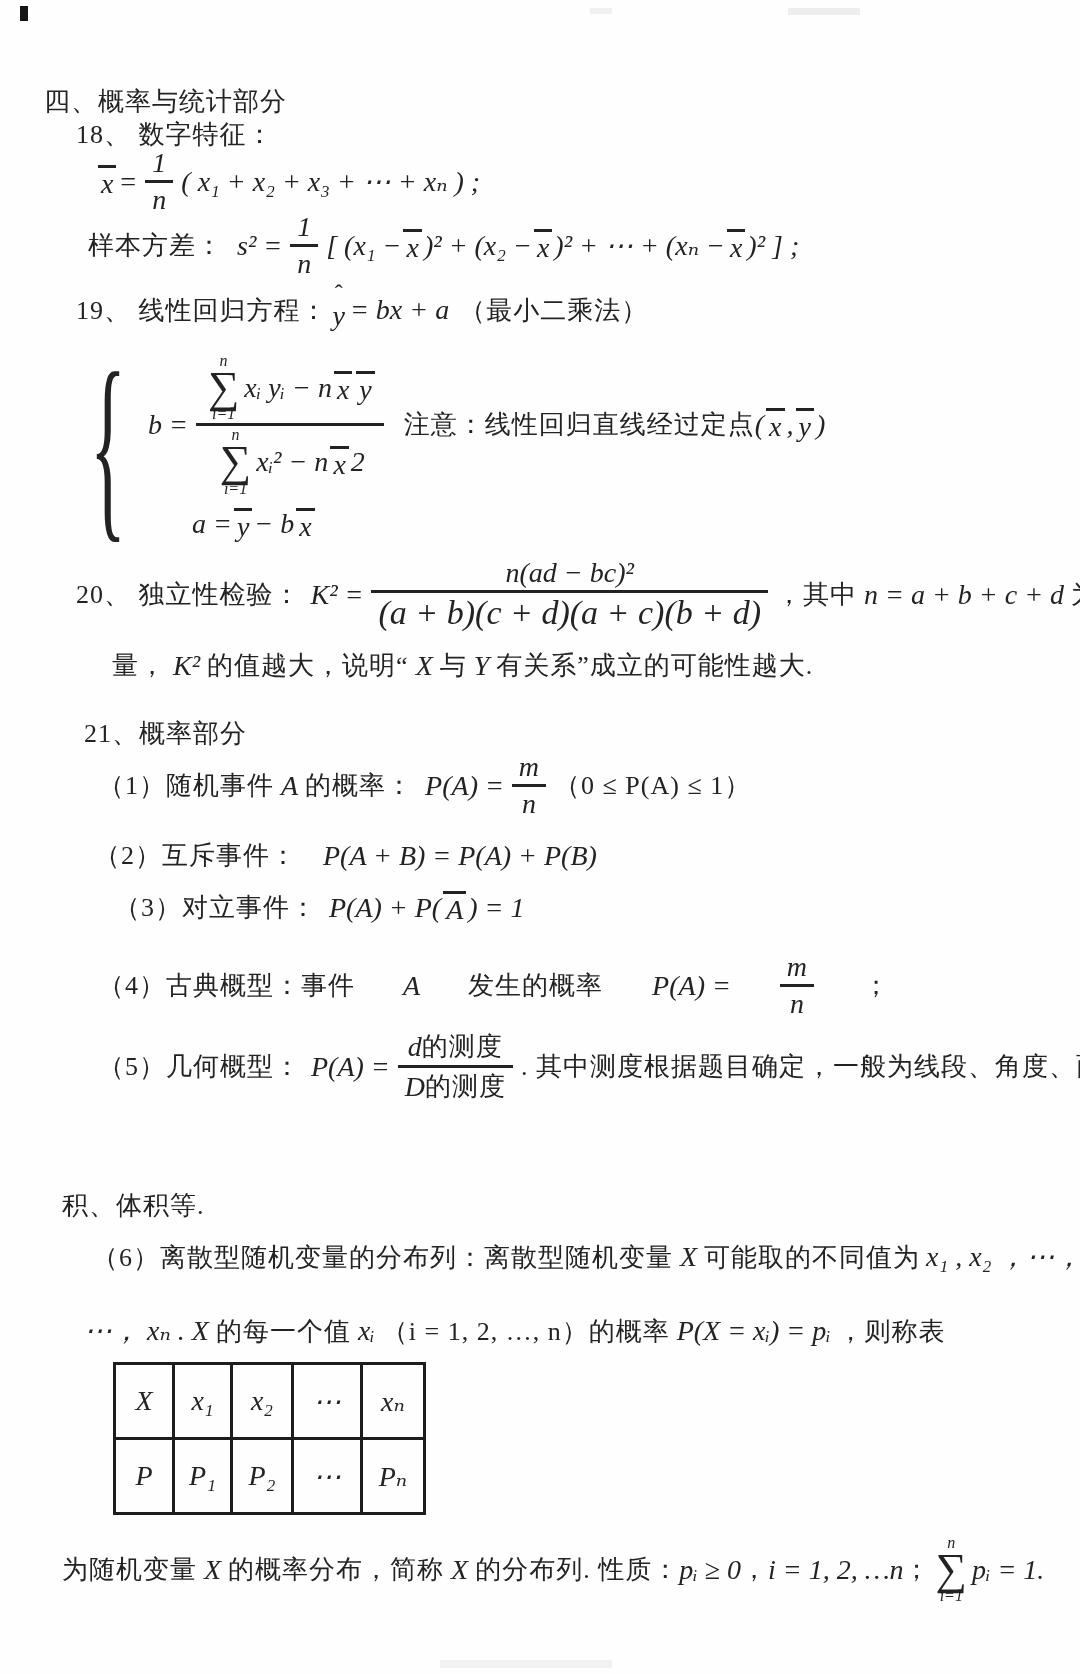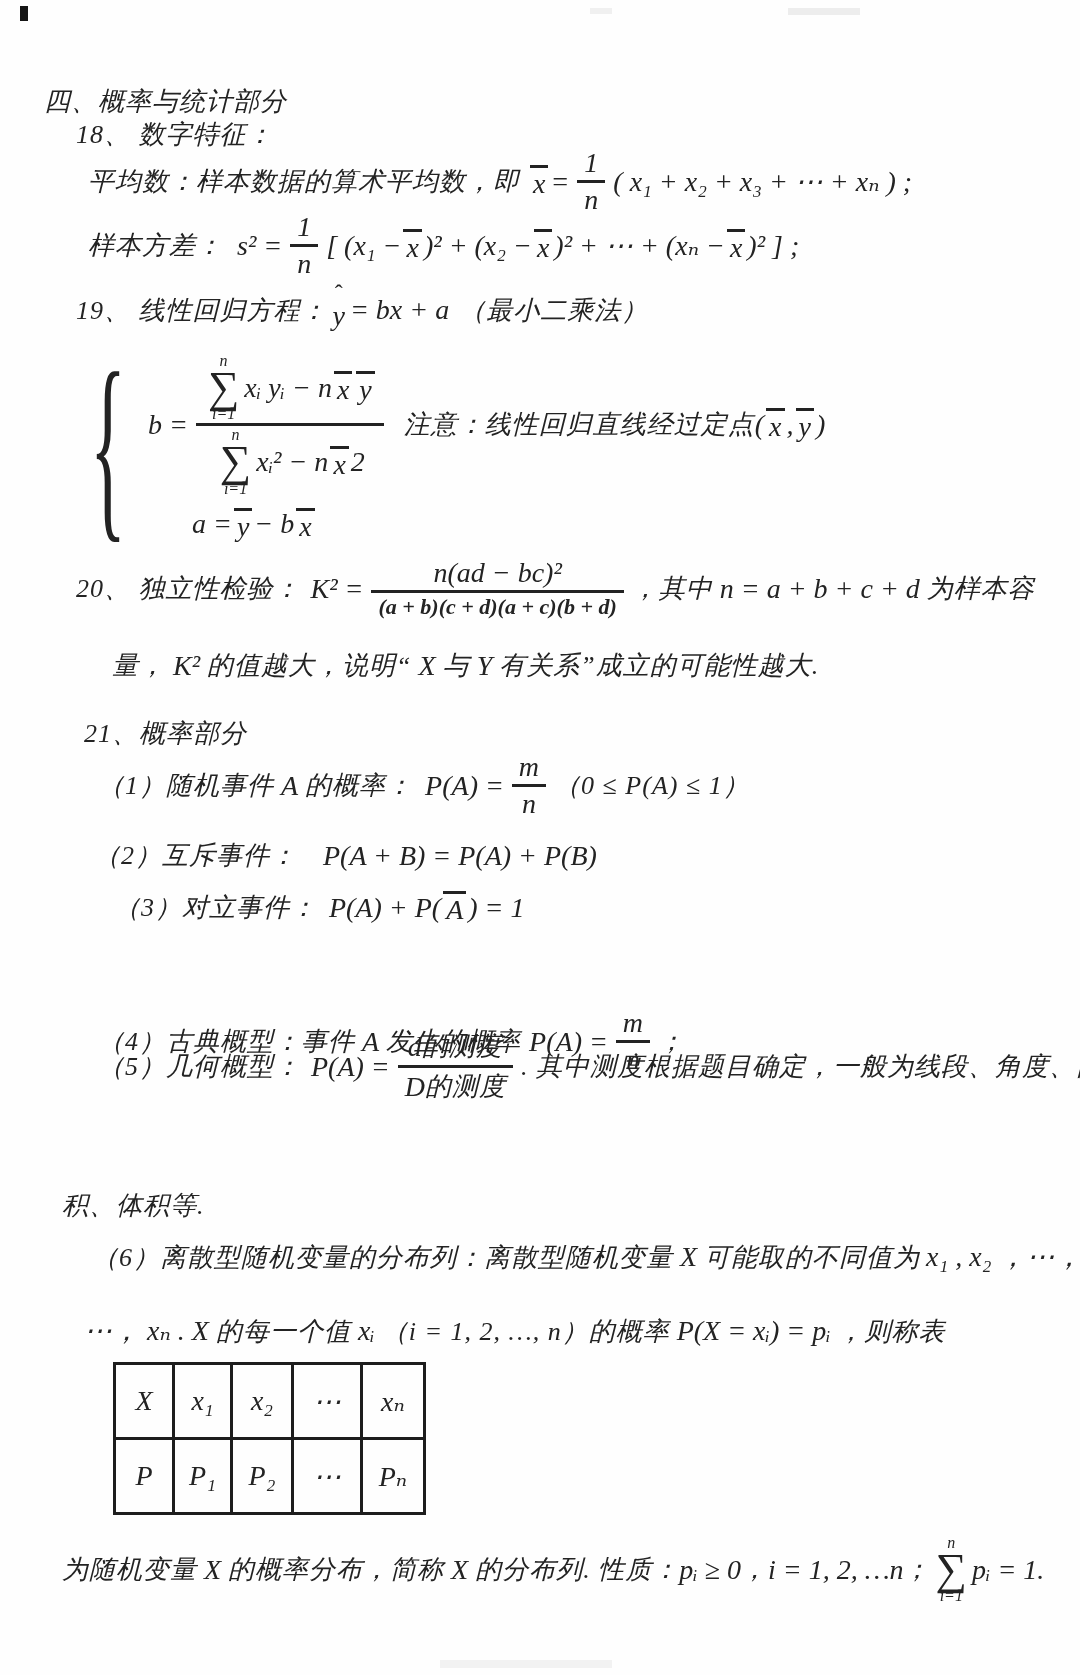--- a/index.html
+++ b/index.html
@@ -1,21 +1,21 @@
 <!DOCTYPE html>
 <html><head>
 <meta charset="utf-8">
 <style>
   html,body{margin:0;padding:0;background:#fff;}
   .page{
     position:relative;width:1080px;height:1675px;background:#fefefe;overflow:hidden;
     font-family:"Liberation Serif","DejaVu Serif",serif;font-size:26px;color:#232323;
   }
   .line{position:absolute;display:flex;align-items:center;white-space:nowrap;}
-  .zh{letter-spacing:1px;font-style:italic;}
+  .zh{letter-spacing:1px;}
   .it{font-style:italic;font-size:28px;letter-spacing:0;}
   .mvar{margin:0 7px;}
   
   .frac{display:inline-flex;flex-direction:column;align-items:center;margin:0 8px;}
   .frac .num,.frac .den{display:inline-flex;align-items:center;justify-content:center;padding:1px 7px;}
   .frac .bar{align-self:stretch;height:0;border-top:3px solid #222;}
   
   .sum{display:inline-flex;flex-direction:column;align-items:center;line-height:1;margin:0 5px;}
   .sum .lim{font-size:16px;font-style:italic;line-height:1;}
   .sum .sig{font-size:44px;line-height:.85;font-style:normal;}
@@ -52,21 +52,20 @@
 
   <div class="line" style="left:44px;top:84px;">
     <span class="zh">四、概率与统计部分</span>
   </div>
 
   <div class="line" style="left:76px;top:117px;">
     <span class="zh">18、 数字特征：</span>
   </div>
 
   <div class="line" style="left:88px;top:146px;">
-    <span class="zh">平均数：样本数据的算术平均数，即</span>
     <span class="it ov" style="margin-left:10px;">x</span>
     <span class="it">=</span>
     <span class="frac">
       <span class="num it">1</span>
       <span class="bar"></span>
       <span class="den it">n</span>
     </span>
     <span class="it">( x₁ + x₂ + x₃ + ⋯ + xₙ ) ;</span>
   </div>
 
@@ -143,21 +142,21 @@
       </span>
     </span>
   </div>
 
   <div class="line" style="left:76px;top:556px;">
     <span class="zh">20、 独立性检验：</span>
     <span class="it" style="margin-left:10px;">K² =</span>
     <span class="frac">
       <span class="num it">n(ad − bc)²</span>
       <span class="bar"></span>
-      <span class="den it" style="font-size:22px;font-weight:bold;">(a + b)(c + d)(a + c)(b + d)</span>
+      <span class="den it" style="font-size:34px;">(a + b)(c + d)(a + c)(b + d)</span>
     </span>
     <span class="zh">，其中</span>
     <span class="it mvar">n = a + b + c + d</span>
     <span class="zh">为样本容</span>
   </div>
 
   <div class="line" style="left:112px;top:648px;">
     <span class="zh">量，</span>
     <span class="it mvar">K²</span>
     <span class="zh">的值越大，说明“</span>
@@ -189,21 +188,21 @@
     <span class="it" style="margin-left:26px;">P(A + B) = P(A) + P(B)</span>
   </div>
 
   <div class="line" style="left:114px;top:890px;">
     <span class="zh">（3）对立事件：</span>
     <span class="it" style="margin-left:12px;">P(A) + P(</span>
     <span class="it ov">A</span>
     <span class="it">) = 1</span>
   </div>
 
-  <div class="line" style="left:98px;top:1006px;">
+  <div class="line" style="left:98px;top:950px;gap:41px;">
     <span class="zh">（4）古典概型：事件</span>
     <span class="it mvar">A</span>
     <span class="zh">发生的概率</span>
     <span class="it" style="margin-left:8px;">P(A) =</span>
     <span class="frac">
       <span class="num it">m</span>
       <span class="bar"></span>
       <span class="den it">n</span>
     </span>
     <span class="zh">；</span>

